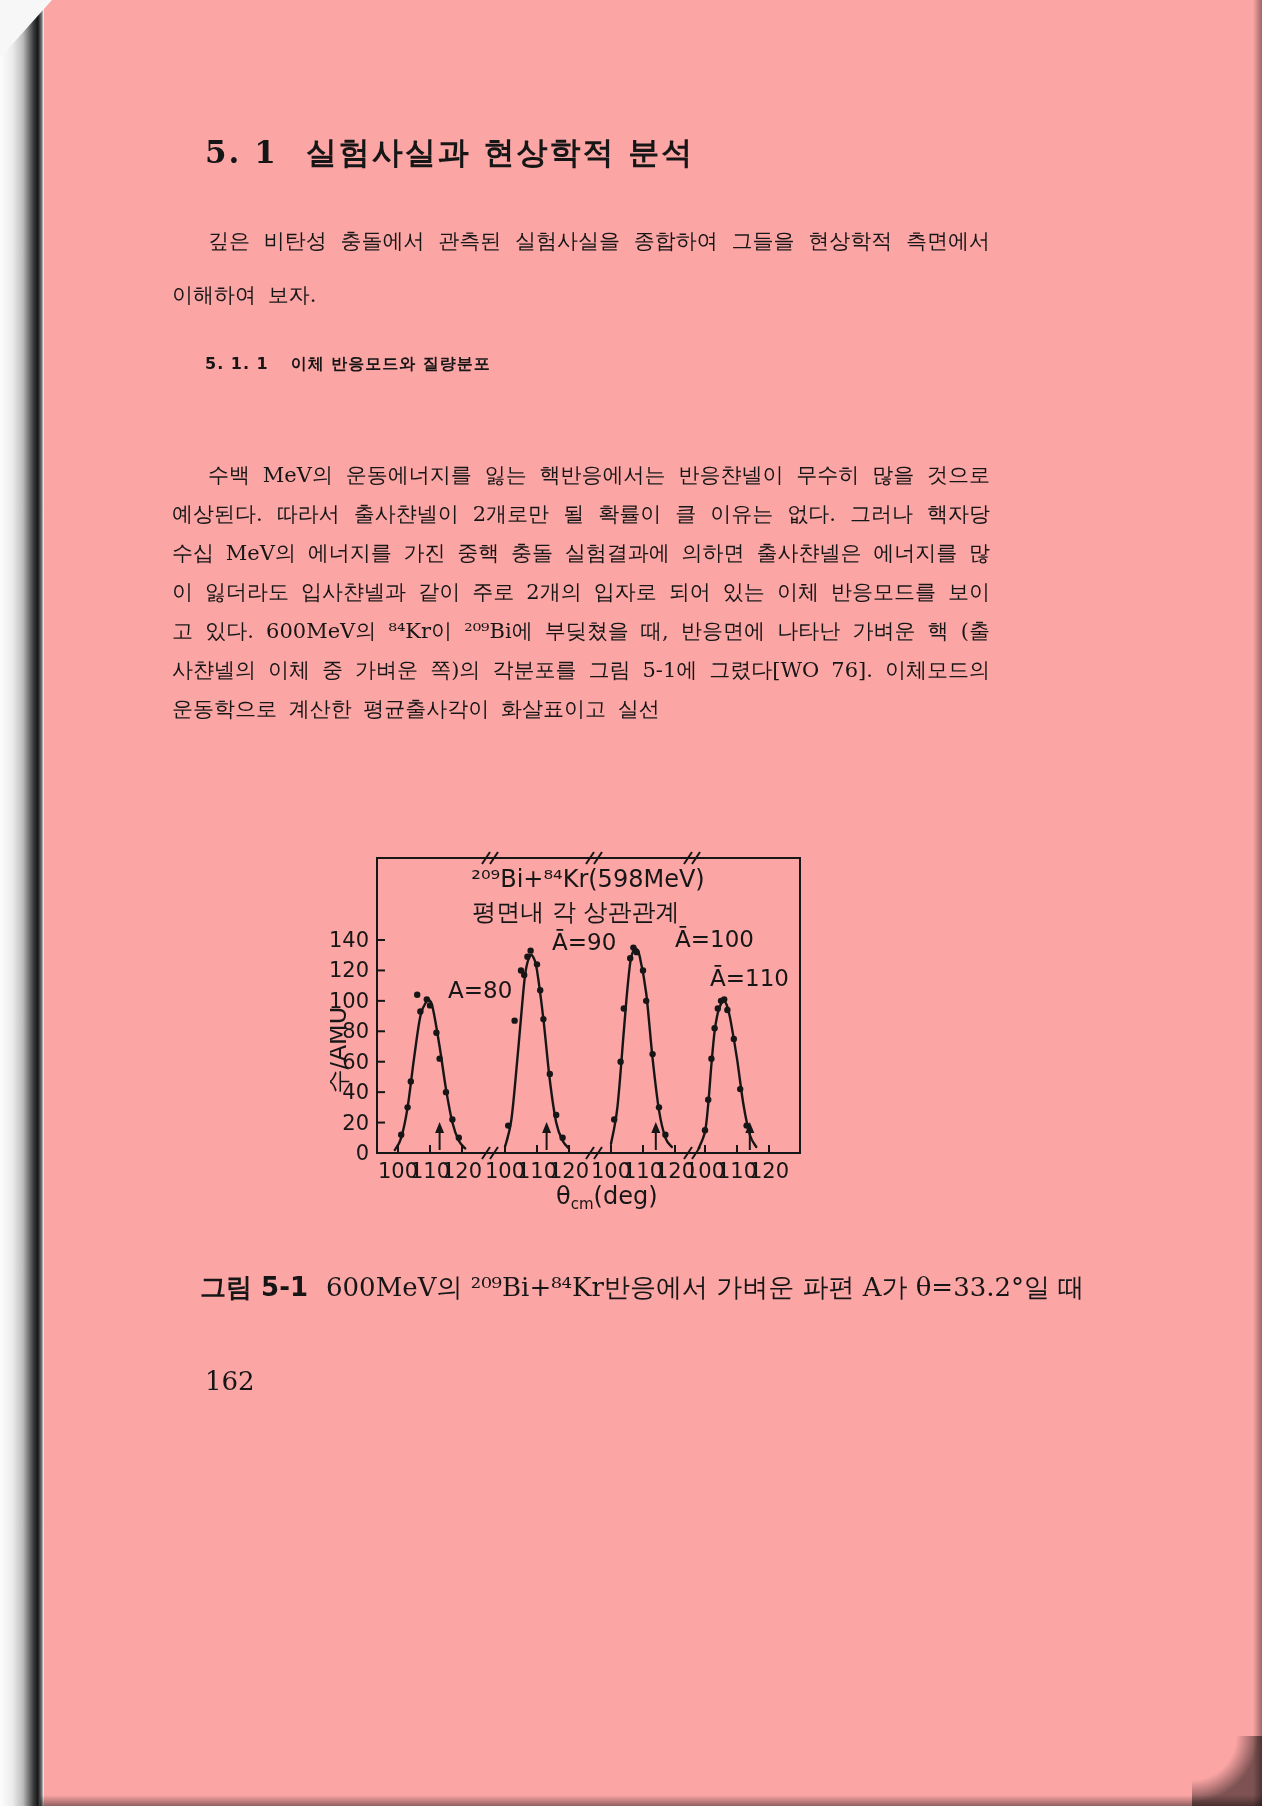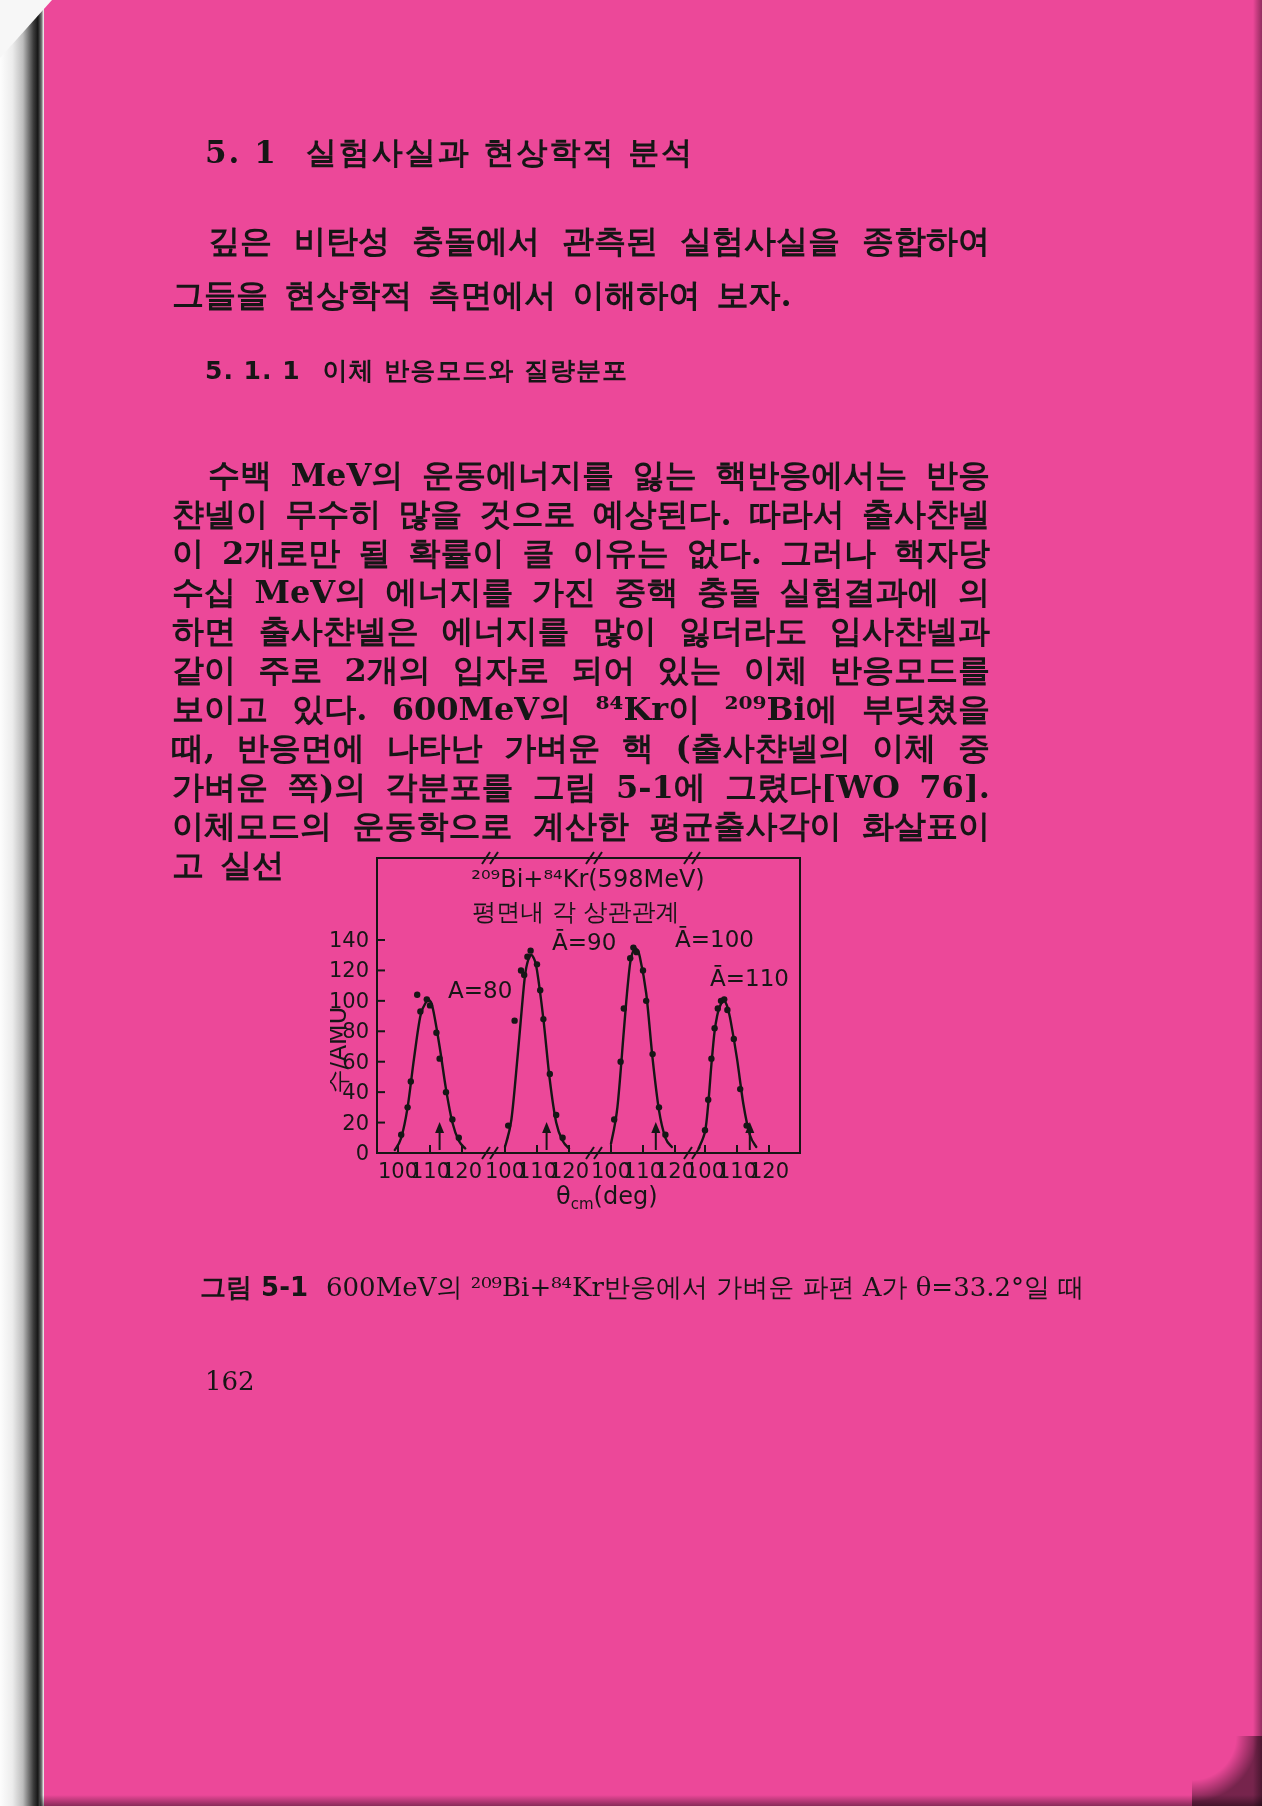--- a/index.html
+++ b/index.html
@@ -1,18 +1,18 @@
 <!DOCTYPE html>
 <html><head>
 <meta charset="utf-8">
 <style>
   * { margin:0; padding:0; box-sizing:border-box; }
   html,body { width:1262px; height:1806px; background:#e8e8e8; }
   .page {
-    position:relative; width:1262px; height:1806px; background:#ec4899;
+    position:relative; width:1262px; height:1806px; background:#fca5a5;
     overflow:hidden; font-family:"DejaVu Serif", serif; color:#161616;
   }
   .spine {
     position:absolute; left:0; top:0; width:44px; height:100%;
     background:linear-gradient(90deg,#fdfdfd 0%,#ececec 28%,#bdbdbd 52%,#3c3c3c 76%,#161616 86%,#6b6b6b 94%,#ffffff 100%);
   }
   .curl {
     position:absolute; left:0; top:0; width:0; height:0;
     border-top:58px solid #f7f7f7; border-right:52px solid transparent;
   }
@@ -28,27 +28,27 @@
     position:absolute; right:0; bottom:0; width:70px; height:70px;
     background:radial-gradient(circle at 0 0, rgba(0,0,0,0) 44px, rgba(0,0,0,0.5) 66px);
   }
   .section-heading {
     position:absolute; left:205px; top:132px;
     font-size:31px; font-weight:bold; letter-spacing:2px;
   }
   .sec-num { margin-right:28px; }
   .para {
     position:absolute; left:172px; width:818px;
-    text-align:justify; text-indent:36px; font-size:32px; word-spacing:5px;font-weight:bold;
+    text-align:justify; text-indent:36px; font-size:21px; word-spacing:5px;
   }
   .para1 { top:214px; line-height:54px; }
   .para2 { top:456px; line-height:39px; }
   .subsection-heading {
     position:absolute; left:205px; top:354px;
-    font-family:"DejaVu Sans", sans-serif; font-size:25px; font-weight:bold;
+    font-family:"DejaVu Sans", sans-serif; font-size:16px; font-weight:bold;
     letter-spacing:1px;
   }
   .sub-num { margin-right:22px; }
   .figure { position:absolute; left:330px; top:850px; width:520px; height:400px; }
   .figure svg { width:520px; height:400px; display:block; }
   .caption {
     position:absolute; left:200px; top:1260px; width:890px;
     font-size:26px; line-height:54px;
   }
   .cap-label { font-family:"DejaVu Sans", sans-serif; font-weight:bold; margin-right:18px;margin-top:38px; }

